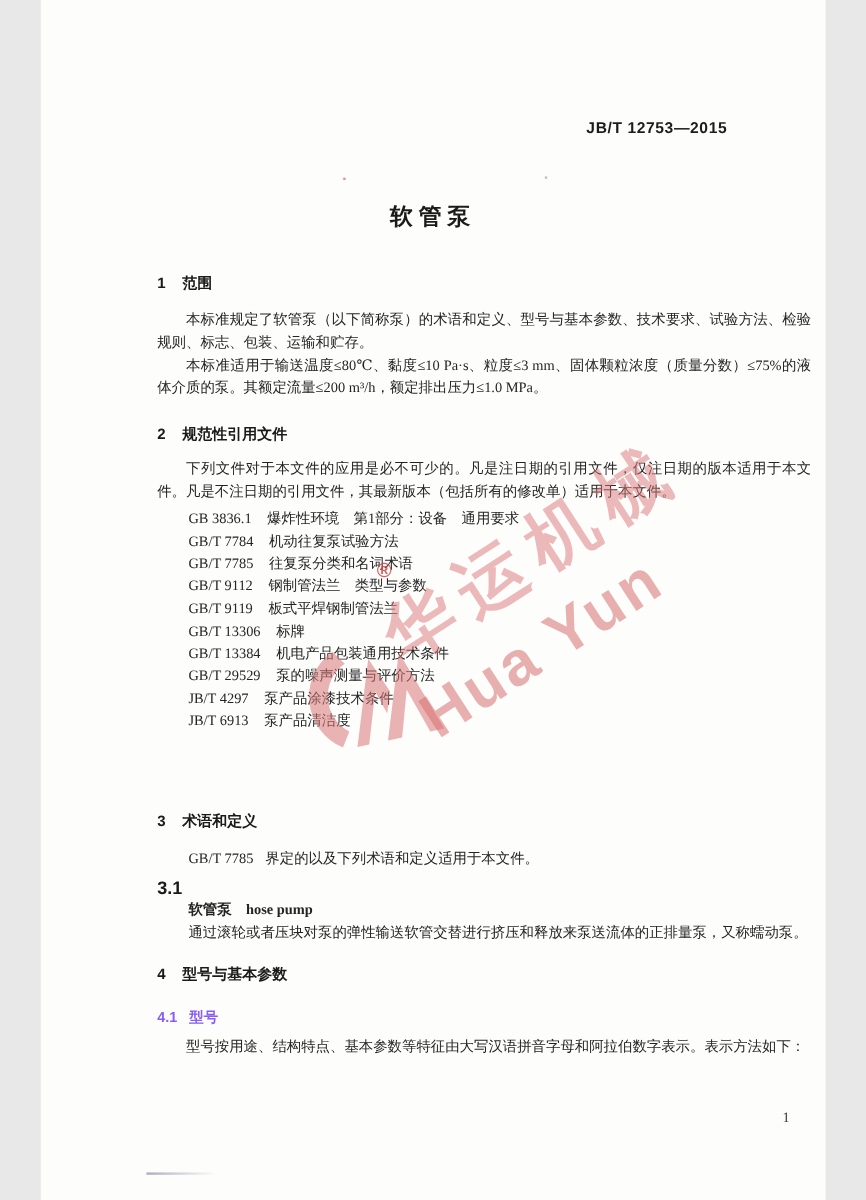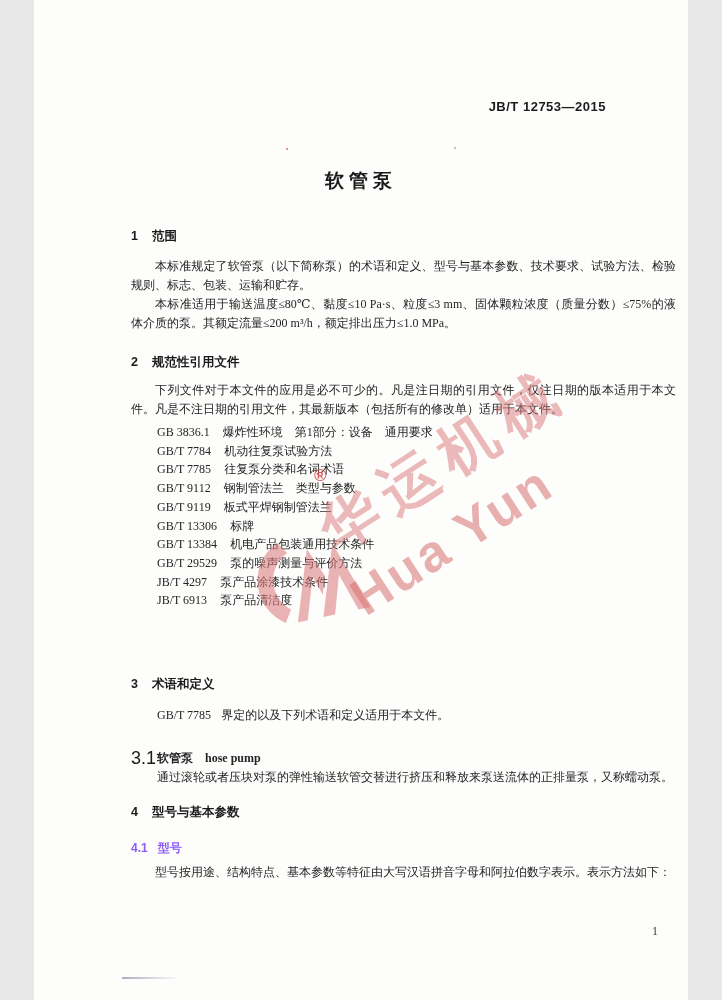--- a/index.html
+++ b/index.html
@@ -35,21 +35,21 @@
   .sub-heading .h-num { margin-right:10px; }
   .para {
     font-size:12px; line-height:19px; text-indent:2em; text-align:justify;
     margin:0; color:#242424;
   }
   .ref-list { list-style:none; margin:0; padding:0 0 0 26px; }
   .ref-list li { font-size:12px; line-height:18.7px; white-space:nowrap; }
   .ref-code { margin-right:13px; }
   .term-id {
     font-family:"Liberation Sans","DejaVu Sans",sans-serif;
-    font-weight:normal; font-size:18px; color:#1a1a1a;margin-top:16px;
+    font-weight:bold; font-size:15px; color:#1a1a1a;
   }
   .term-line { padding-left:26px; font-size:12px; }
   .term-zh {
     font-family:"Liberation Sans","DejaVu Sans",sans-serif;
     font-weight:bold; margin-right:12px;
   }
   .term-en { font-weight:bold; }
   .def-line { padding-left:26px; font-size:12px; line-height:19px; text-align:justify; margin:0; }
   .intro3 { font-size:12px; padding-left:26px; }
   .intro3 .ref-code { margin-right:10px; }

